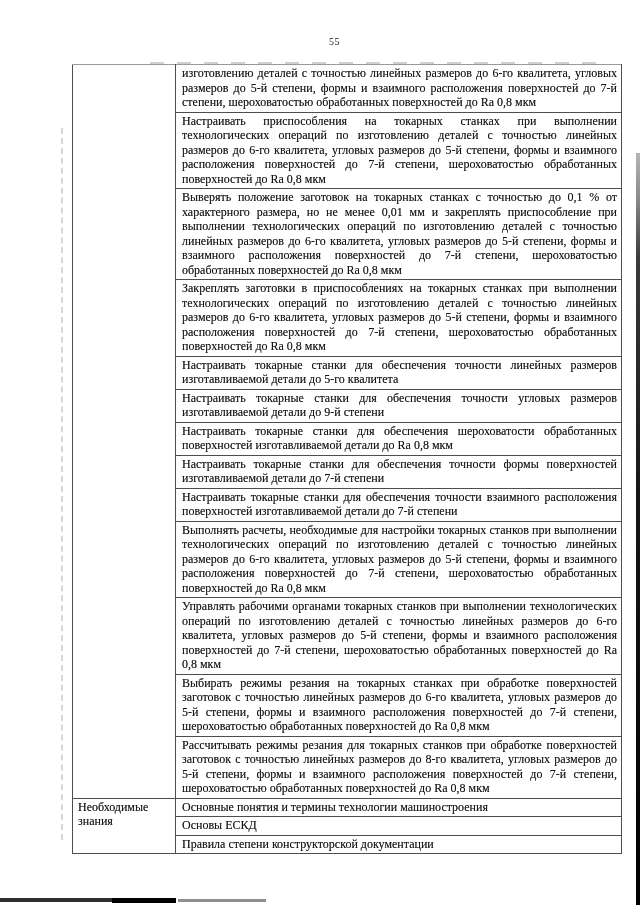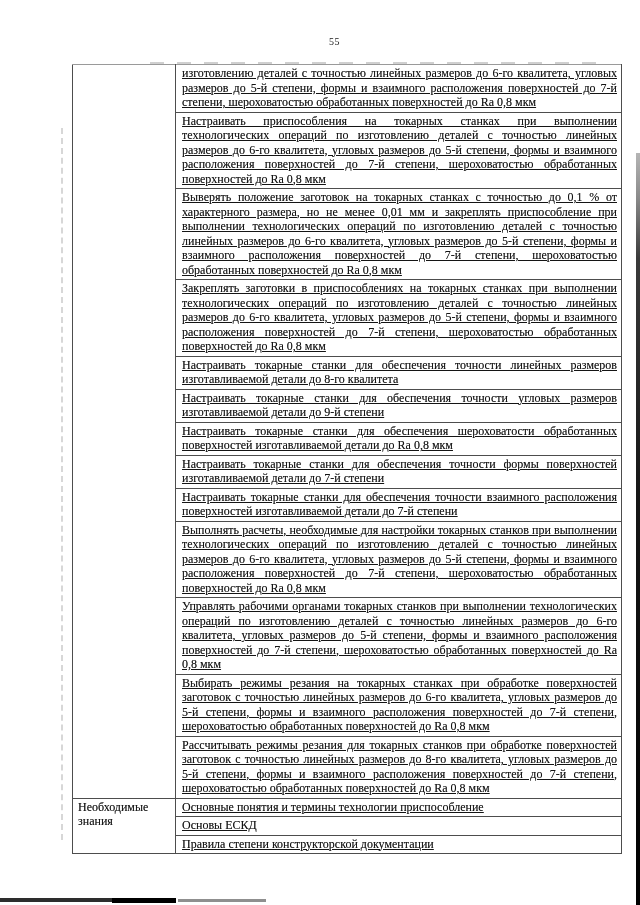--- a/index.html
+++ b/index.html
@@ -47,21 +47,20 @@
   td.label-cell {
     width: 90px;
     padding: 1px 7px 1px 5px;
     text-align: left;
     margin-left: 44px;
   }
   td.content-cell {
     width: 435px;
     padding: 1px 4px 2px 6px;
     text-align: justify;
-    text-decoration: underline;
   }
   
   .artifact {
     position: absolute;
     pointer-events: none;
   }
   .right-edge-strip {
     left: 636px;
     top: 153px;
     width: 4px;
@@ -102,21 +101,21 @@
       <tr>
         <td class="content-cell">Настраивать приспособления на токарных станках при выполнении технологических операций по изготовлению деталей с точностью линейных размеров до 6-го квалитета, угловых размеров до 5-й степени, формы и взаимного расположения поверхностей до 7-й степени, шероховатостью обработанных поверхностей до Ra 0,8 мкм</td>
       </tr>
       <tr>
         <td class="content-cell">Выверять положение заготовок на токарных станках с точностью до 0,1 % от характерного размера, но не менее 0,01 мм и закреплять приспособление при выполнении технологических операций по изготовлению деталей с точностью линейных размеров до 6-го квалитета, угловых размеров до 5-й степени, формы и взаимного расположения поверхностей до 7-й степени, шероховатостью обработанных поверхностей до Ra 0,8 мкм</td>
       </tr>
       <tr>
         <td class="content-cell">Закреплять заготовки в приспособлениях на токарных станках при выполнении технологических операций по изготовлению деталей с точностью линейных размеров до 6-го квалитета, угловых размеров до 5-й степени, формы и взаимного расположения поверхностей до 7-й степени, шероховатостью обработанных поверхностей до Ra 0,8 мкм</td>
       </tr>
       <tr>
-        <td class="content-cell">Настраивать токарные станки для обеспечения точности линейных размеров изготавливаемой детали до 8-го квалитета</td>
+        <td class="content-cell">Настраивать токарные станки для обеспечения точности линейных размеров изготавливаемой детали до 5-го квалитета</td>
       </tr>
       <tr>
         <td class="content-cell">Настраивать токарные станки для обеспечения точности угловых размеров изготавливаемой детали до 9-й степени</td>
       </tr>
       <tr>
         <td class="content-cell">Настраивать токарные станки для обеспечения шероховатости обработанных поверхностей изготавливаемой детали до Ra 0,8 мкм</td>
       </tr>
       <tr>
         <td class="content-cell">Настраивать токарные станки для обеспечения точности формы поверхностей изготавливаемой детали до 7-й степени</td>
       </tr>
@@ -130,21 +129,21 @@
         <td class="content-cell">Управлять рабочими органами токарных станков при выполнении технологических операций по изготовлению деталей с точностью линейных размеров до 6-го квалитета, угловых размеров до 5-й степени, формы и взаимного расположения поверхностей до 7-й степени, шероховатостью обработанных поверхностей до Ra 0,8 мкм</td>
       </tr>
       <tr>
         <td class="content-cell">Выбирать режимы резания на токарных станках при обработке поверхностей заготовок с точностью линейных размеров до 6-го квалитета, угловых размеров до 5-й степени, формы и взаимного расположения поверхностей до 7-й степени, шероховатостью обработанных поверхностей до Ra 0,8 мкм</td>
       </tr>
       <tr>
         <td class="content-cell">Рассчитывать режимы резания для токарных станков при обработке поверхностей заготовок с точностью линейных размеров до 8-го квалитета, угловых размеров до 5-й степени, формы и взаимного расположения поверхностей до 7-й степени, шероховатостью обработанных поверхностей до Ra 0,8 мкм</td>
       </tr>
       <tr>
         <td class="label-cell" rowspan="3">Необходимые знания</td>
-        <td class="content-cell">Основные понятия и термины технологии приспособление</td>
+        <td class="content-cell">Основные понятия и термины технологии машиностроения</td>
       </tr>
       <tr>
         <td class="content-cell">Основы ЕСКД</td>
       </tr>
       <tr>
         <td class="content-cell">Правила степени конструкторской документации</td>
       </tr>
     </tbody>
 </table>
 

